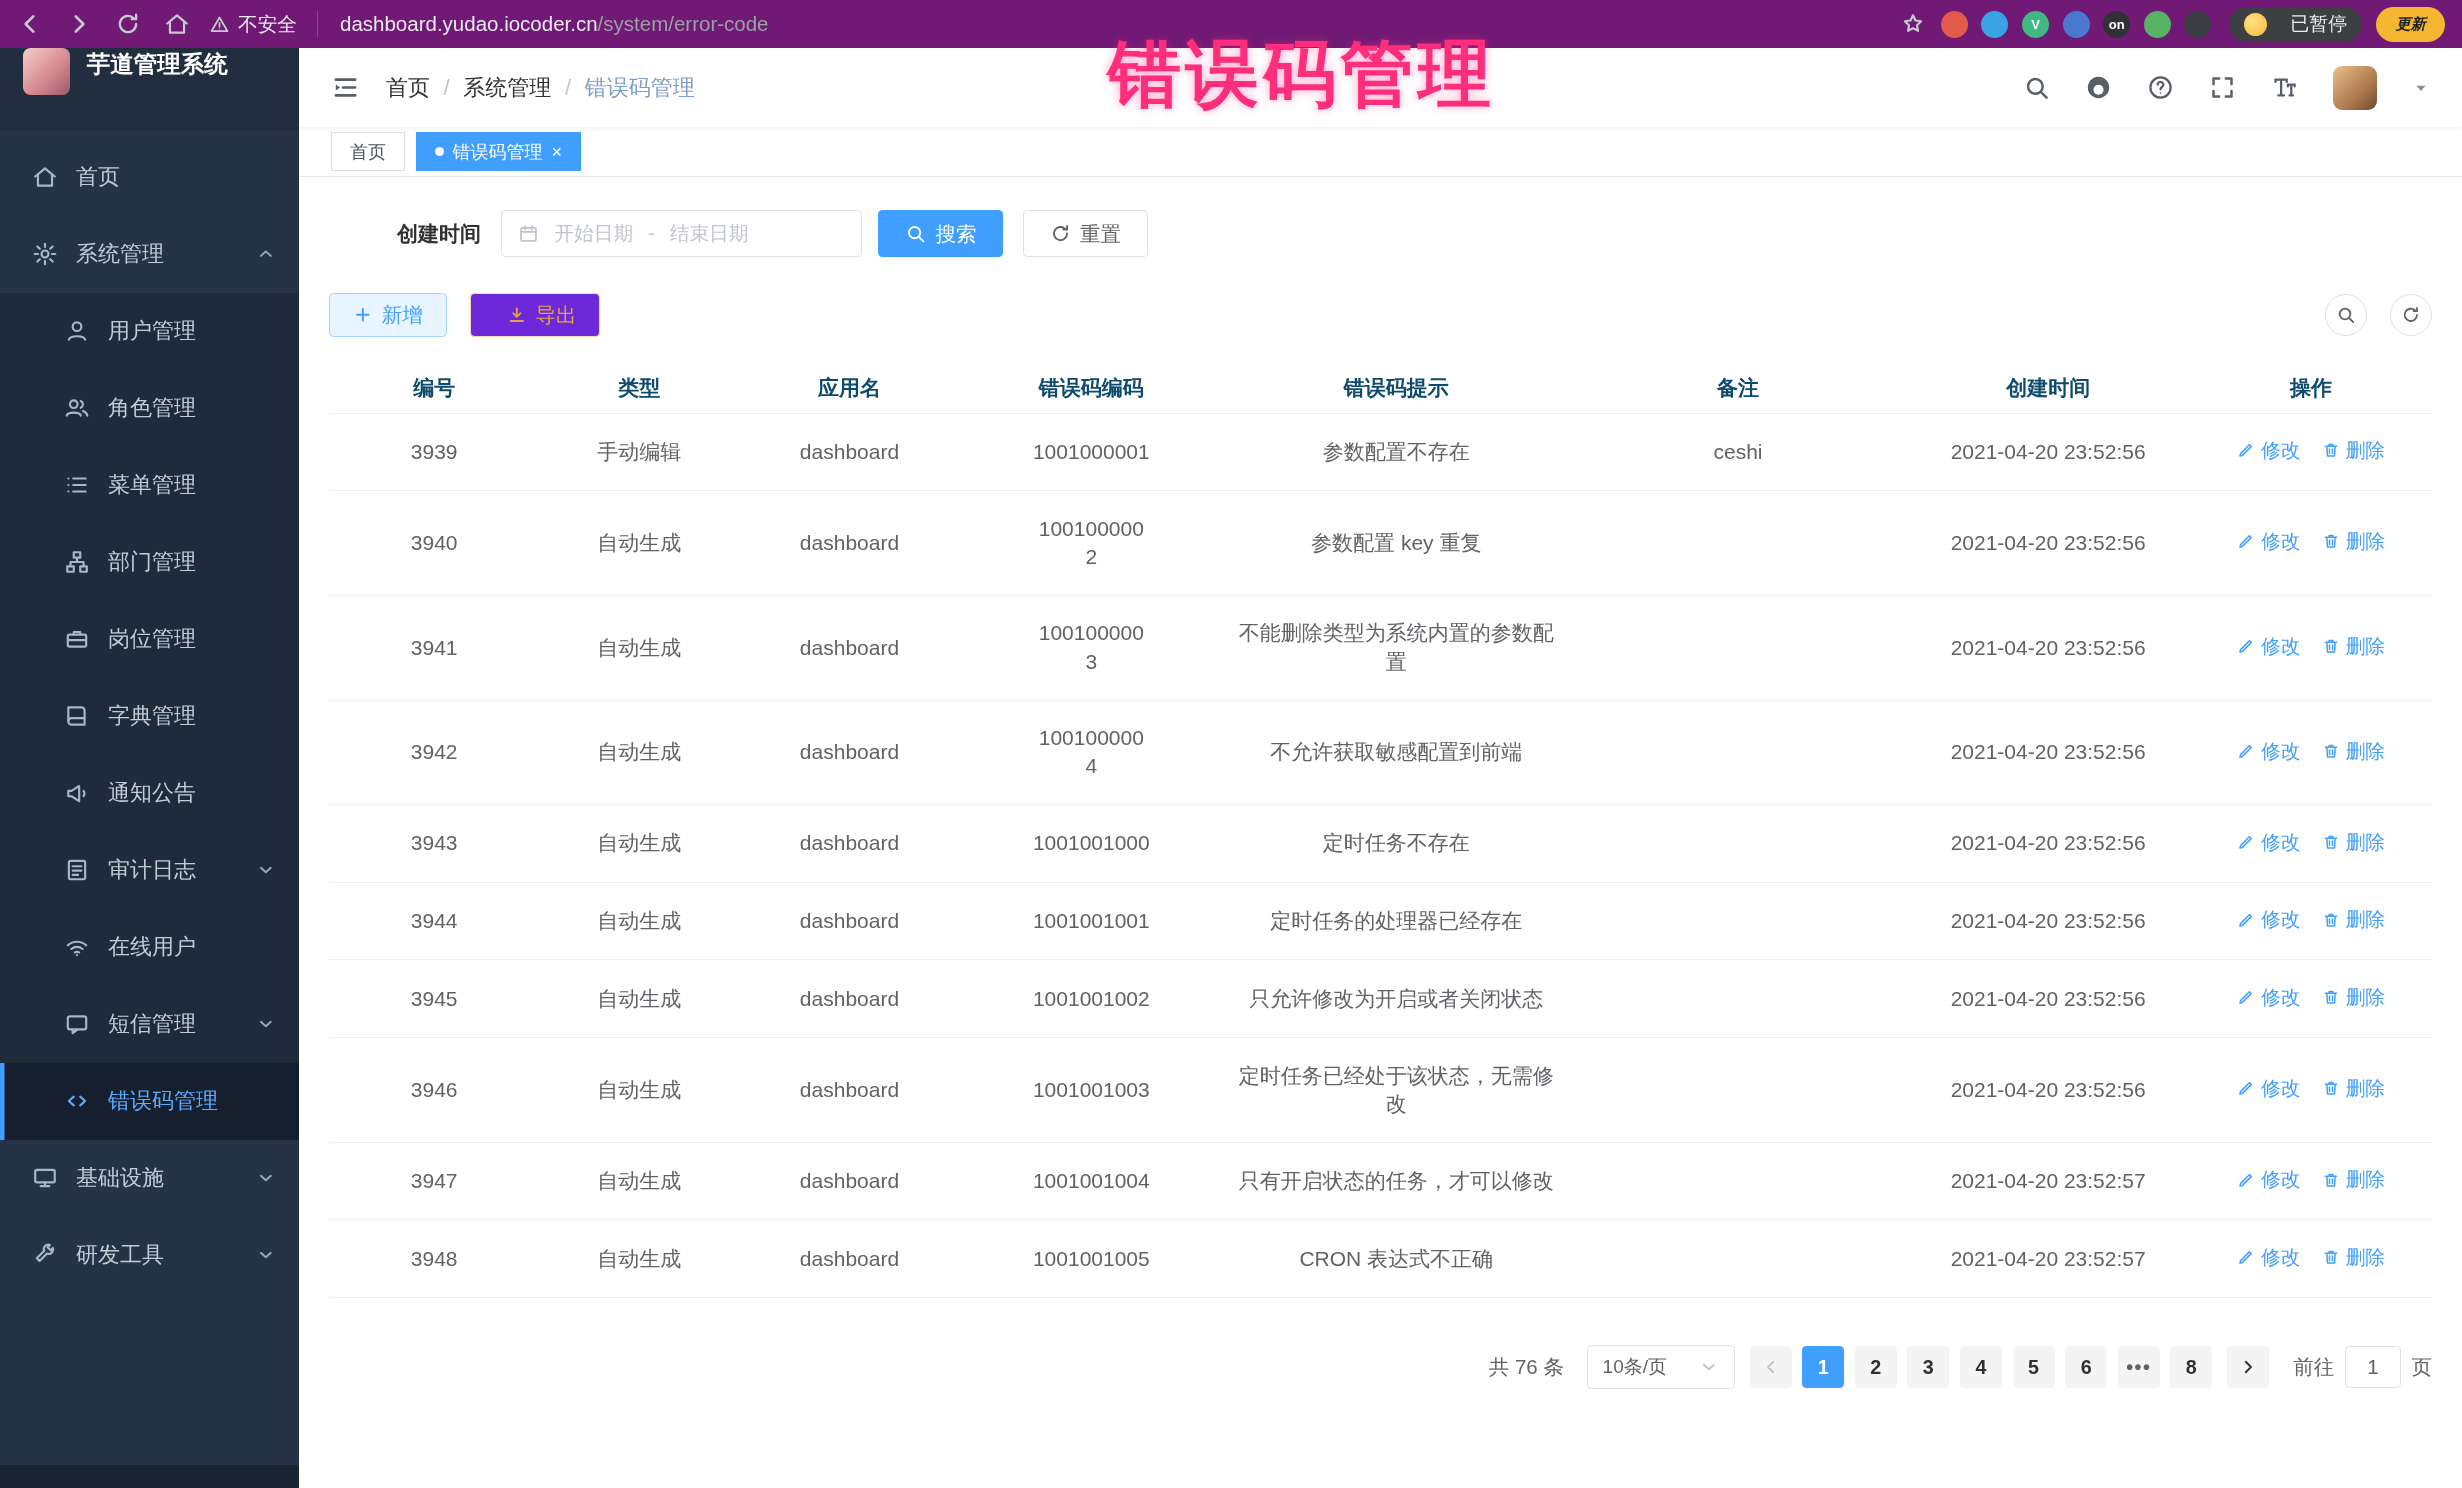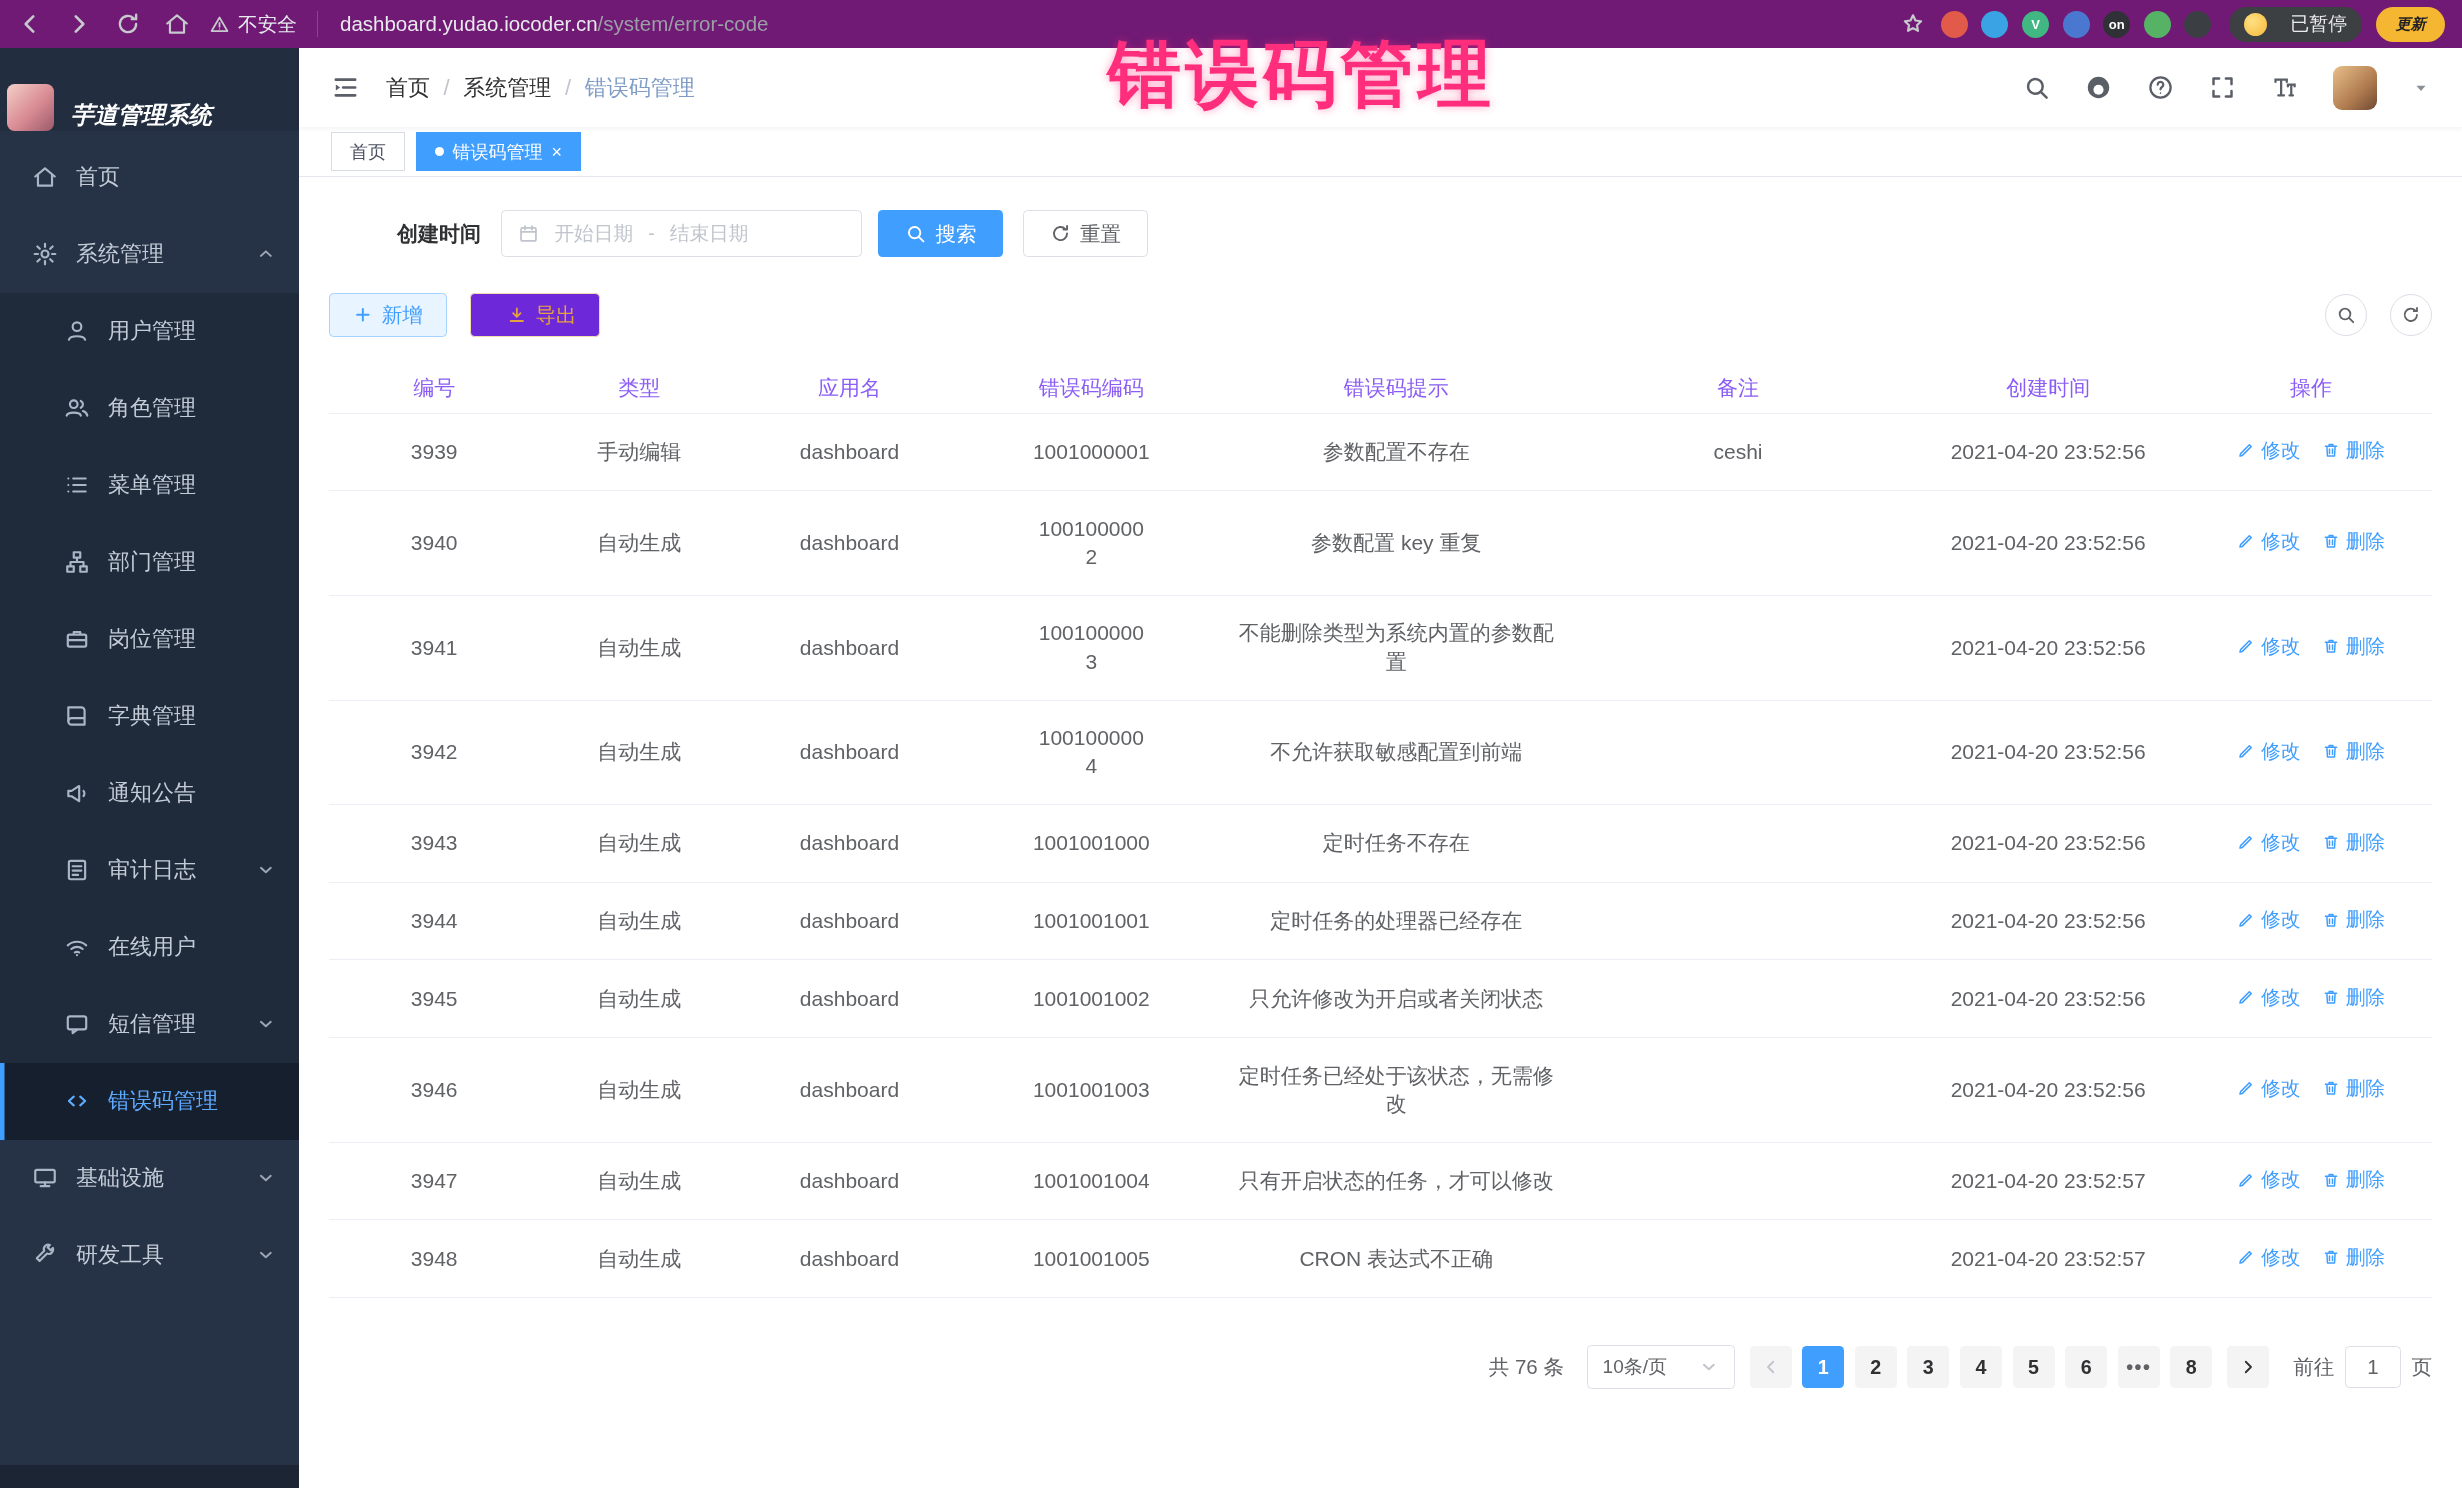--- a/index.html
+++ b/index.html
@@ -28,21 +28,21 @@
   .emoji-dot { width:23px; height:23px; border-radius:50%;
     background:radial-gradient(circle at 35% 35%, #ffe082, #f6b93b); }
   .update-btn { height:35px; background:#f5b731; color:#202124; border-radius:18px;
     display:flex; align-items:center; padding:0 19.7px; font-size:15px; font-weight:700; cursor:pointer;font-style:italic; }
 
   
   .app { display:flex; height:1440px; }
 
   
   .sidebar { width:299px; background:#263346; position:relative; flex-shrink:0; }
-  .logo-row { height:83px; display:flex; align-items:flex-end; gap:16.7px; padding:0 7px; background:#222e40;font-style:italic; }
+  .logo-row { height:83px; display:flex; align-items:flex-start; gap:16.7px; padding:0 23px; background:#222e40; }
   .logo-img { width:47px; height:47px; border-radius:7.6px;
     background:linear-gradient(135deg,#f3cfc8 0%,#d98b93 55%,#9a5a6b 100%); }
   .logo-title { color:#fff; font-size:23.5px; font-weight:700; }
   .menu { padding-top:7.6px; }
   .menu-item { height:77px; display:flex; align-items:center; gap:18px; padding:0 23px 0 32px;
     color:#c3cbd6; font-size:22px; cursor:pointer; }
   .menu-item.l2 { padding-left:64px; background:#1f2a3b; }
   .menu-item .mi { width:26px; height:26px; color:#a9b6c6; flex-shrink:0; }
   .menu-item .arrow { width:19.7px; height:19.7px; margin-left:auto; color:#9aa6b5; }
   .menu-item.active { background:#161f2d; color:#5eaaff; box-shadow:inset 4.5px 0 0 #409eff; }
@@ -101,21 +101,21 @@
   .btn-sm { height:44px; border-radius:4.5px; display:flex; align-items:center; gap:9px;
     padding:0 23px; font-size:20.5px; cursor:pointer; }
   .btn-add { background:#e8f4ff; border:0.8px solid #a6d2ff; color:#409eff; margin-right:23px; }
   .btn-export { background:#6d28d9; border:0.8px solid #f5dab1; color:#e6a23c;padding-left:36px; }
   .tool-circles { margin-left:auto; display:flex; gap:23px; }
   .circle-btn { width:42px; height:42px; border-radius:50%; border:0.8px solid #dcdfe6;
     display:flex; align-items:center; justify-content:center; color:#606266; cursor:pointer; }
   .circle-btn svg { width:19.7px; height:19.7px; }
 
   table.data { width:100%; border-collapse:collapse; }
-  table.data th { height:50px; font-size:21px; font-weight:400; color:#8b5cf6;
+  table.data th { height:50px; font-size:21px; font-weight:700; color:#0c4a6e;
     border-bottom:0.8px solid #ebeef5; text-align:center; padding:0 9px; }
   table.data td { font-size:21px; color:#606266; text-align:center;
     border-bottom:0.8px solid #ebeef5; padding:23.5px 9px; line-height:1.35; }
   .act { color:#409eff; font-size:19.7px; display:inline-flex; align-items:center; gap:6px;
     margin:0 10.6px; cursor:pointer; white-space:nowrap; }
   .act svg { width:18px; height:18px; }
 
   .pagination { display:flex; align-items:center; justify-content:flex-end; gap:15px;
     margin-top:47px; font-size:20.5px; color:#606266; }
   .pg-total { margin-right:7.6px; }

